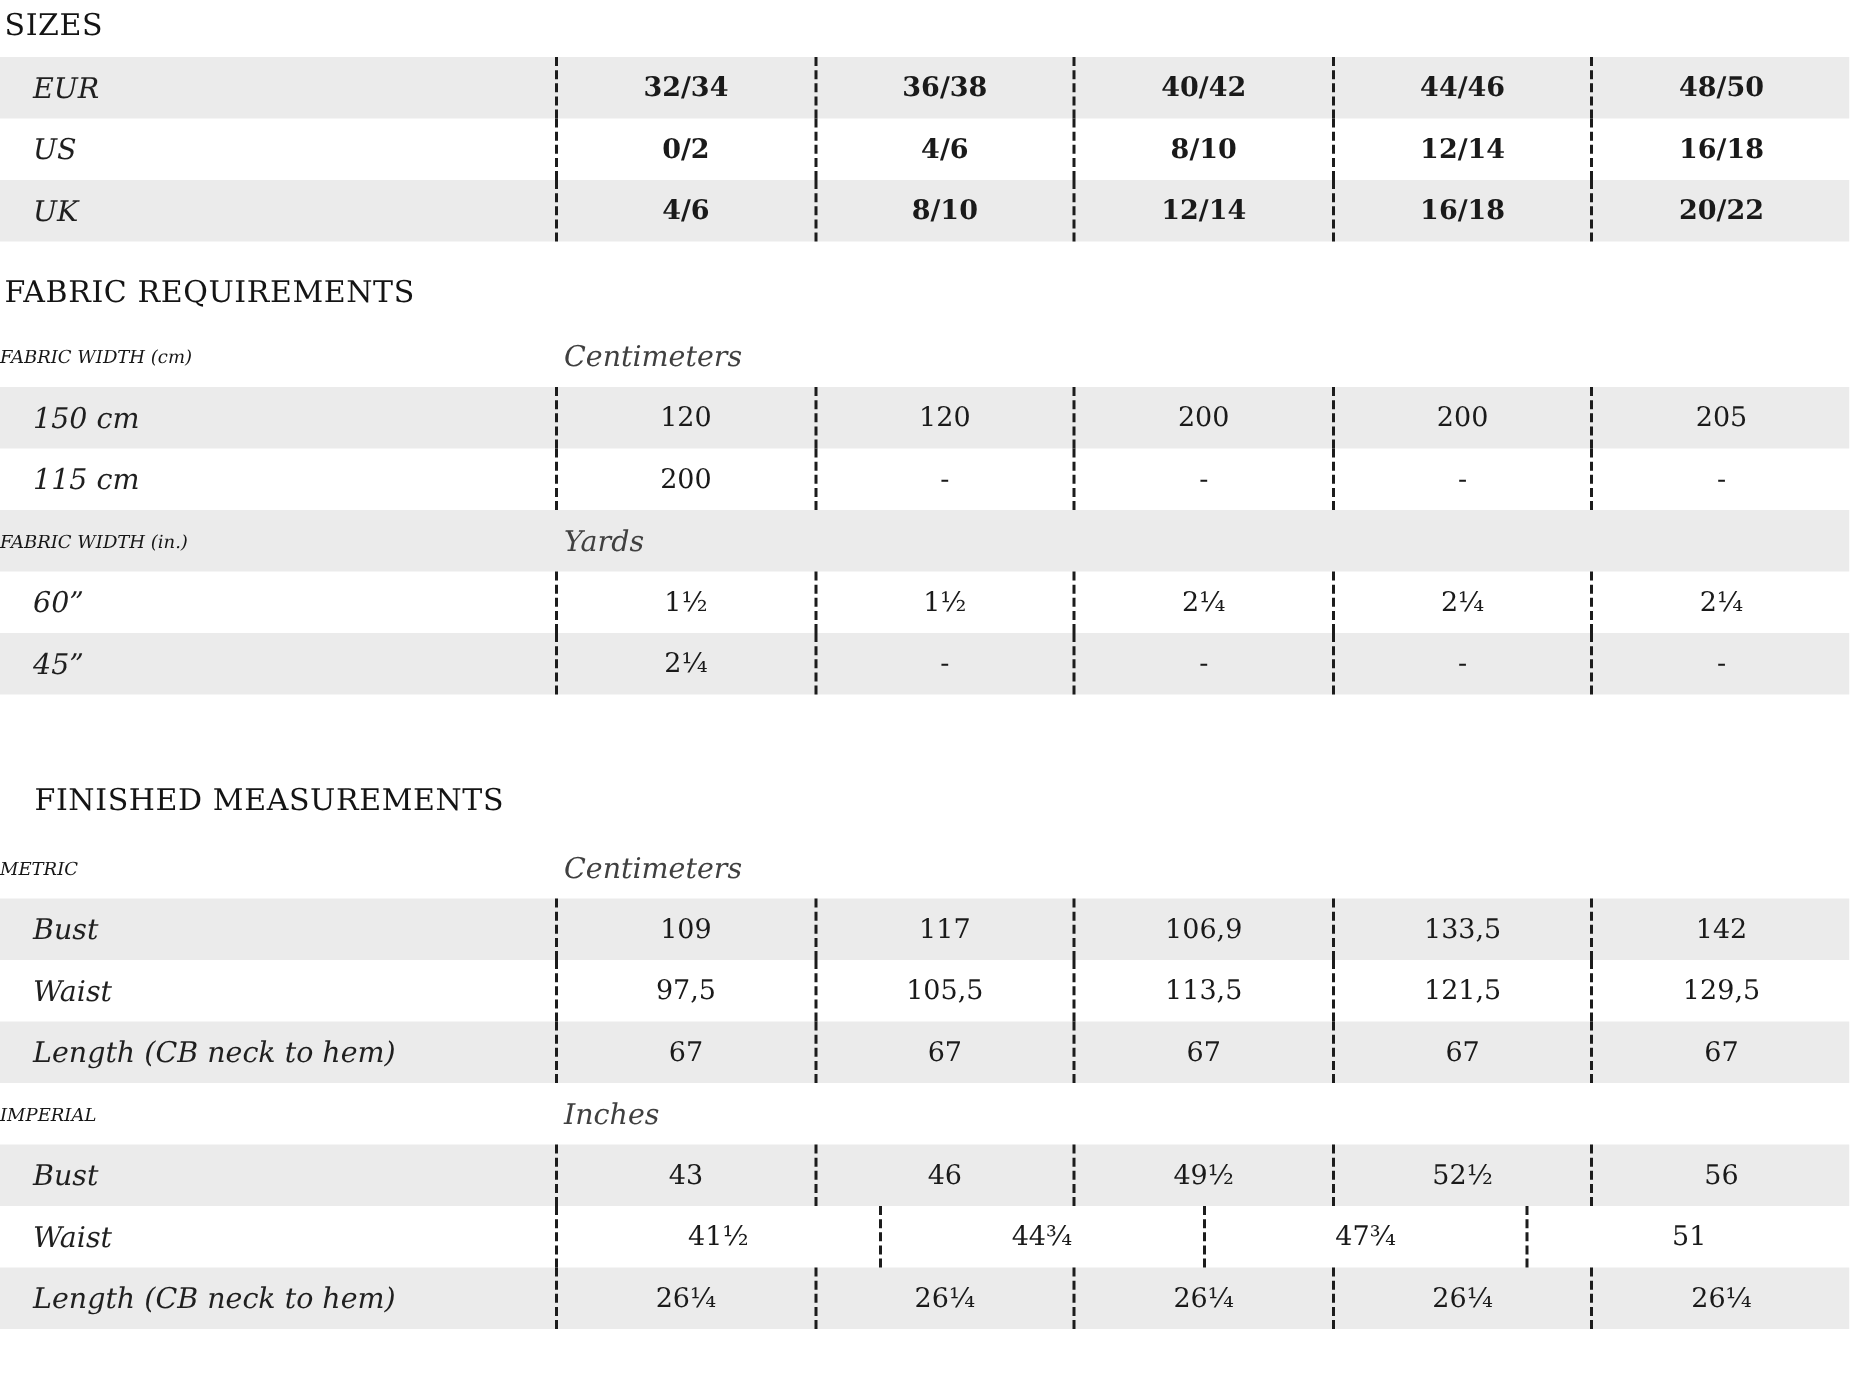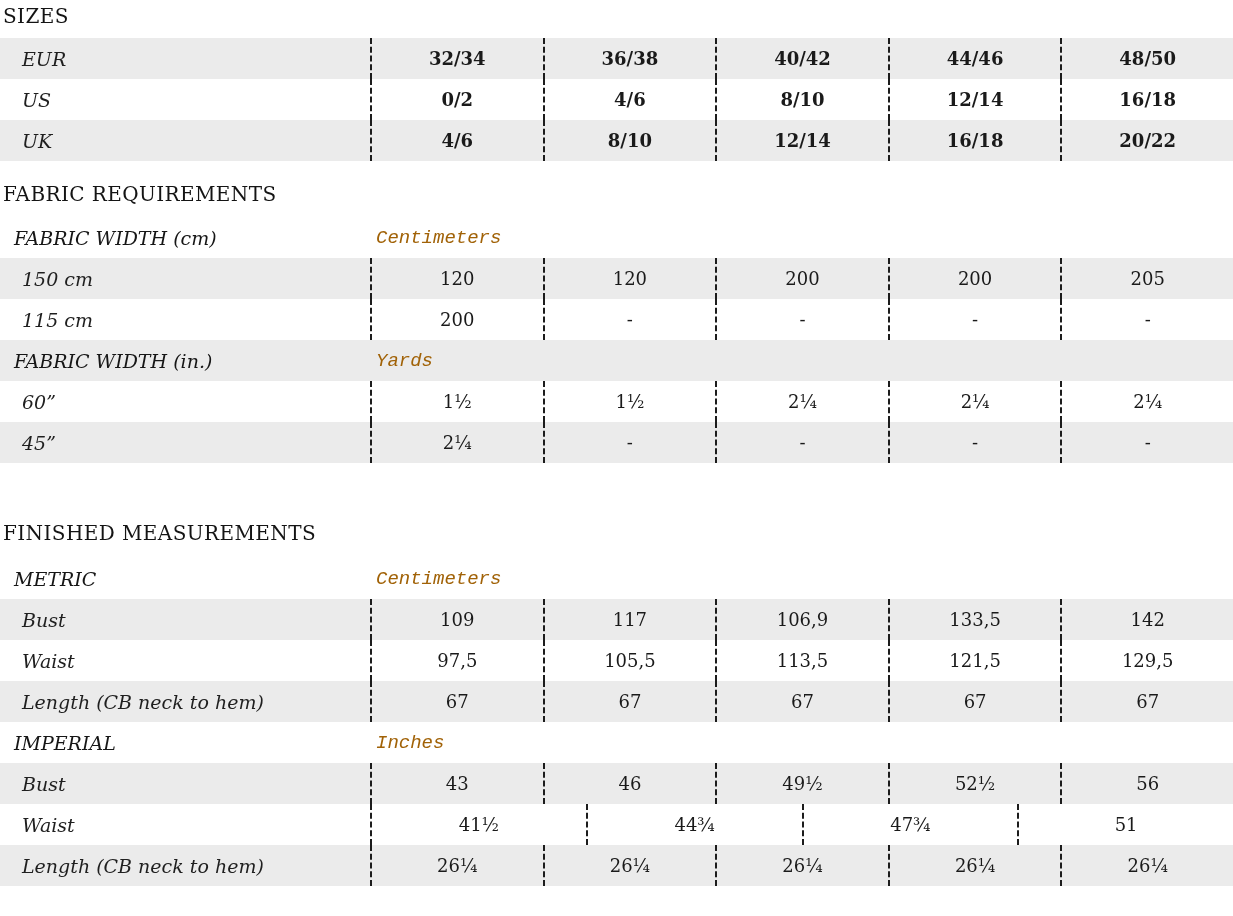--- a/index.html
+++ b/index.html
@@ -10,36 +10,36 @@
   }
   .section-title{
     margin:0;padding-left:3px;
     font-size:20px;font-weight:400;letter-spacing:0.4px;
     line-height:24px;color:#141414;
   }
   #sizes-title{margin-top:4px;}
   #sizes-table{margin-top:10px;}
   #fabric-title{margin-top:21px;}
   #fabric-table{margin-top:11px;}
-  #finished-title{margin-top:58px;}
+  #finished-title{margin-top:58px;margin-left:20px;}
   #finished-table{margin-top:13px;}
   .row{display:flex;height:41px;align-items:stretch;}
   .row.g{background:#ebebeb;}
   .cell{box-sizing:border-box;display:flex;align-items:center;}
   .lab{
     width:370px;flex:0 0 370px;padding-left:22px;
     font-style:italic;font-size:19px;color:#1f1f1f;border-radius:15px;
   }
   .hlab{
-    width:370px;flex:0 0 370px;padding-left:14px;
-    font-style:italic;font-size:19px;color:#161616;
+    width:370px;flex:0 0 370px;
+    font-style:italic;font-size:12px;color:#161616;
   }
   .unit{
     flex:1 1 0;padding-left:6px;
-    font-style:italic;font-size:19px;color:#a16207;font-family:Liberation Mono, monospace;
+    font-style:italic;font-size:19px;color:#404040;
   }
   .val{
     flex:1 1 0;justify-content:center;
     font-size:18px;text-align:center;
   }
   .sep{border-left:2px dashed #1c1c1c;}
   #sizes-table .val{font-weight:700;}
 </style>
 </head>
 <body>

